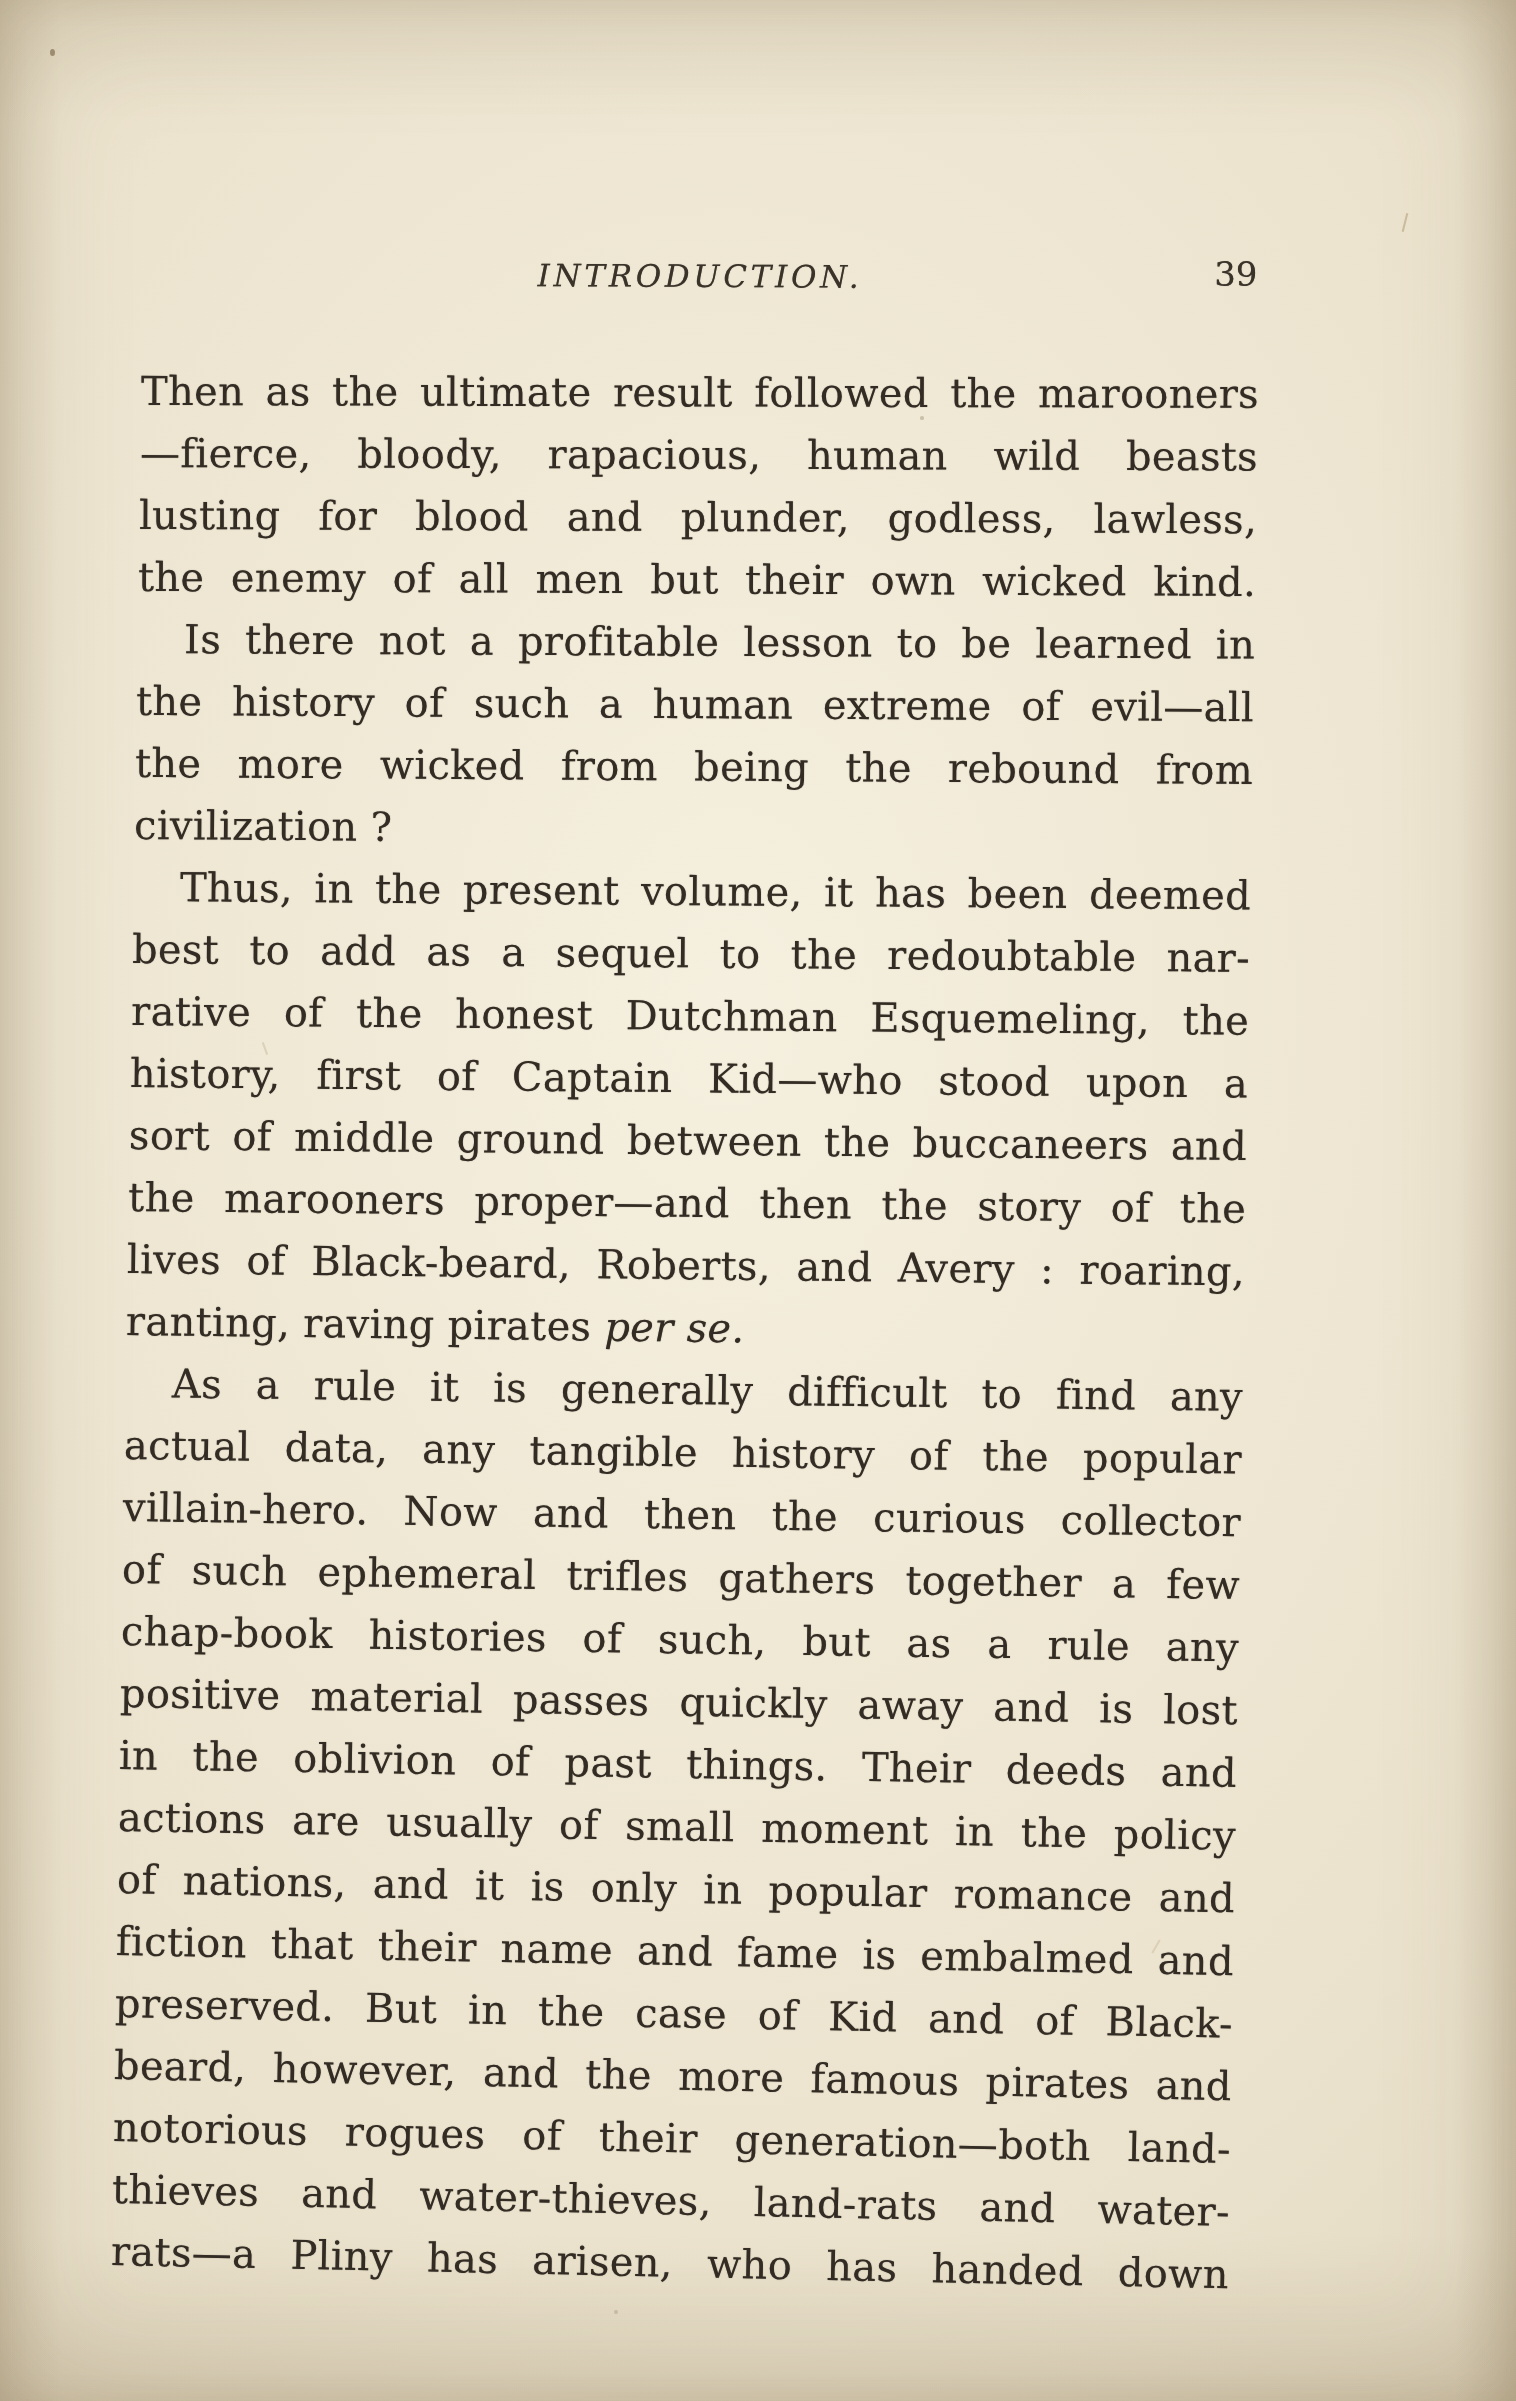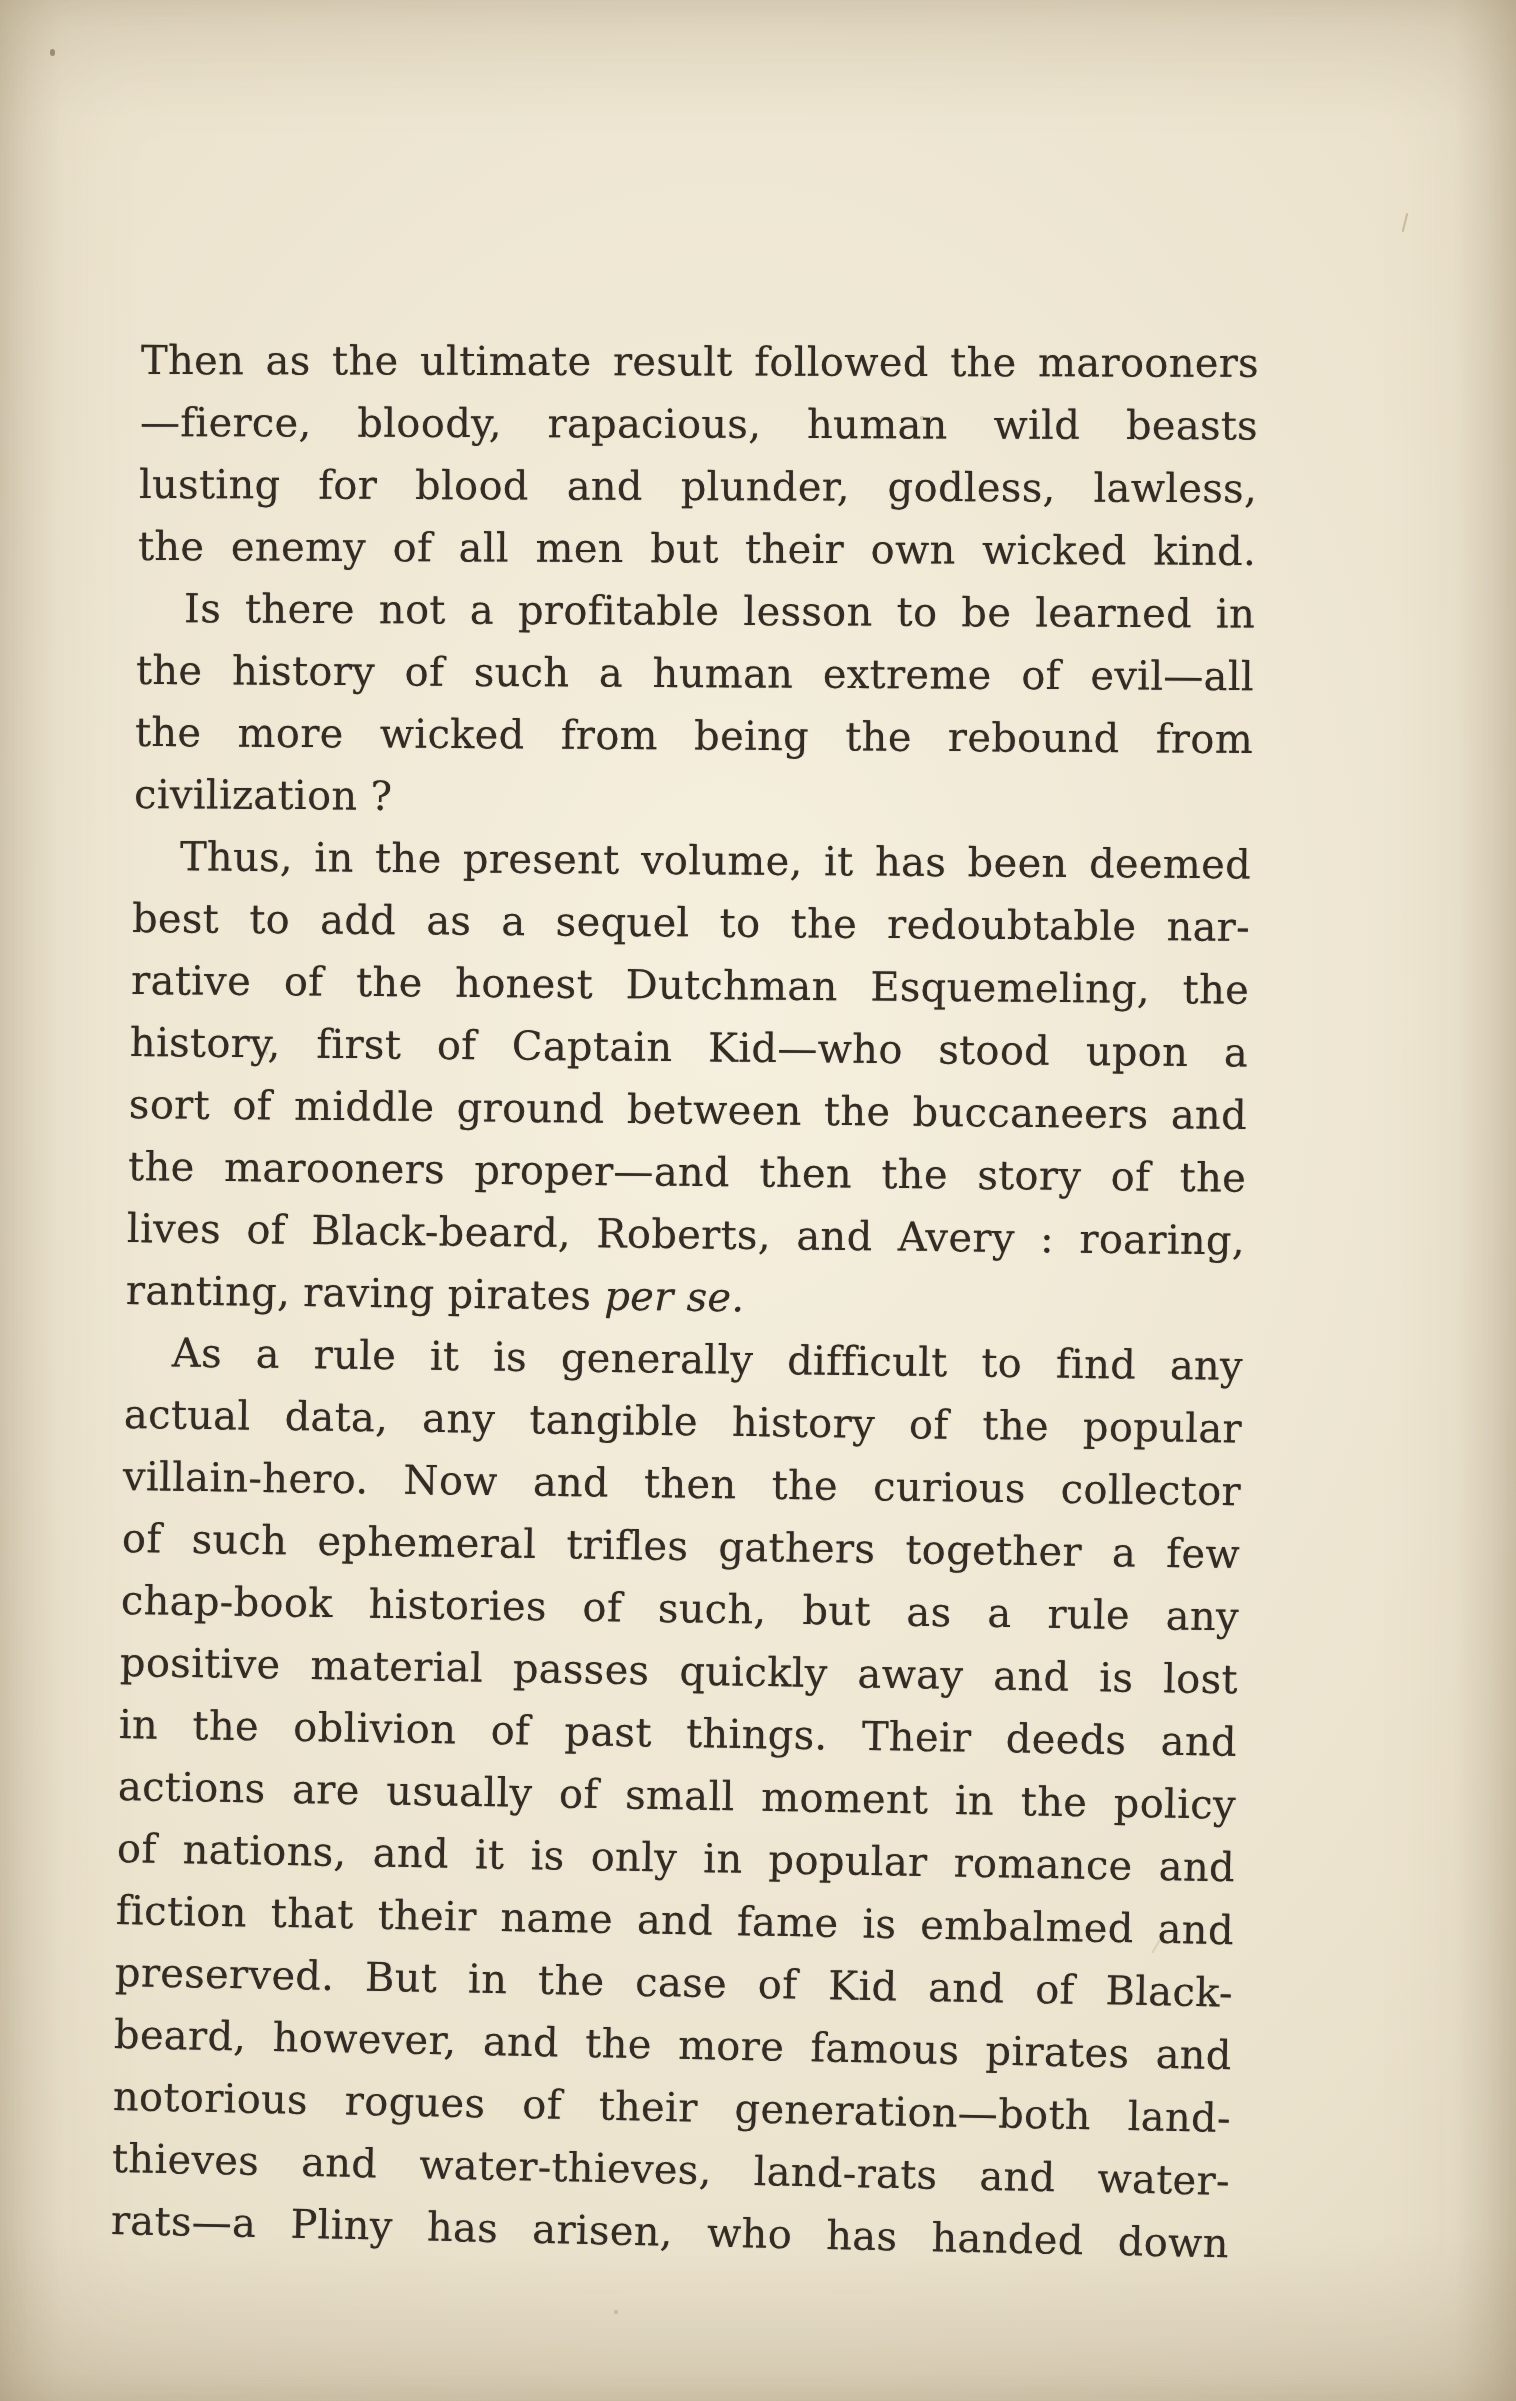--- a/index.html
+++ b/index.html
@@ -40,21 +40,21 @@
   .page-number {
     position: absolute; right: 1.5px; top: -4.4px;
     font-size: 34px;
     color: #3a332a;
     text-shadow: 0 0 0.7px rgba(52,44,34,0.6);
   }
 
   .body-text {
     position: absolute;
     left: 141px;
-    top: 329px;
+    top: 360px;
     width: 1118px;
   }
   .line {
     height: 62px;
     line-height: 62px;
     font-size: 40px;
     letter-spacing: 0.3px;
     white-space: normal;
     text-align: justify;
     text-align-last: justify;
@@ -71,20 +71,24 @@
 
 <div class="page">
 
   <div class="speck" style="left:50px; top:49px; width:5.2px; height:7.4px;"></div>
   <div class="speck" style="left:920px; top:416px; width:3.7px; height:3.7px; opacity:.5;"></div>
   <div class="fiber" style="left:1404px; top:213px; width:2.2px; height:19px; transform:rotate(14deg);"></div>
   <div class="fiber" style="left:264px; top:1042px; width:2.2px; height:13.3px; transform:rotate(-20deg); opacity:.6;"></div>
   <div class="fiber" style="left:1155px; top:1939px; width:2.2px; height:15px; transform:rotate(30deg); opacity:.5;"></div>
   <div class="speck" style="left:614px; top:2310px; width:3.7px; height:4.4px; opacity:.4;"></div>
 
+  <div class="header">
+    <div class="running-title">INTRODUCTION.</div>
+    <div class="page-number">39</div>
+  </div>
 
   <div class="body-text">
       <div class="line" style="transform: translateX(0px) rotate(0.15deg);"><span class="rm">Then as the ultimate result followed the marooners</span></div>
       <div class="line" style="transform: translateX(-1px) rotate(0.18deg);"><span class="rm">—fierce, bloody, rapacious, human wild beasts</span></div>
       <div class="line" style="transform: translateX(-2px) rotate(0.22deg);"><span class="rm">lusting for blood and plunder, godless, lawless,</span></div>
       <div class="line" style="transform: translateX(-3px) rotate(0.26deg);"><span class="rm">the enemy of all men but their own wicked kind.</span></div>
       <div class="line indent" style="transform: translateX(-3.9px) rotate(0.29deg);"><span class="rm">Is there not a profitable lesson to be learned in</span></div>
       <div class="line" style="transform: translateX(-5px) rotate(0.32deg);"><span class="rm">the history of such a human extreme of evil—all</span></div>
       <div class="line" style="transform: translateX(-6px) rotate(0.36deg);"><span class="rm">the more wicked from being the rebound from</span></div>
       <div class="line last" style="transform: translateX(-6.9px) rotate(0.4deg);"><span class="rm">civilization ?</span></div>

